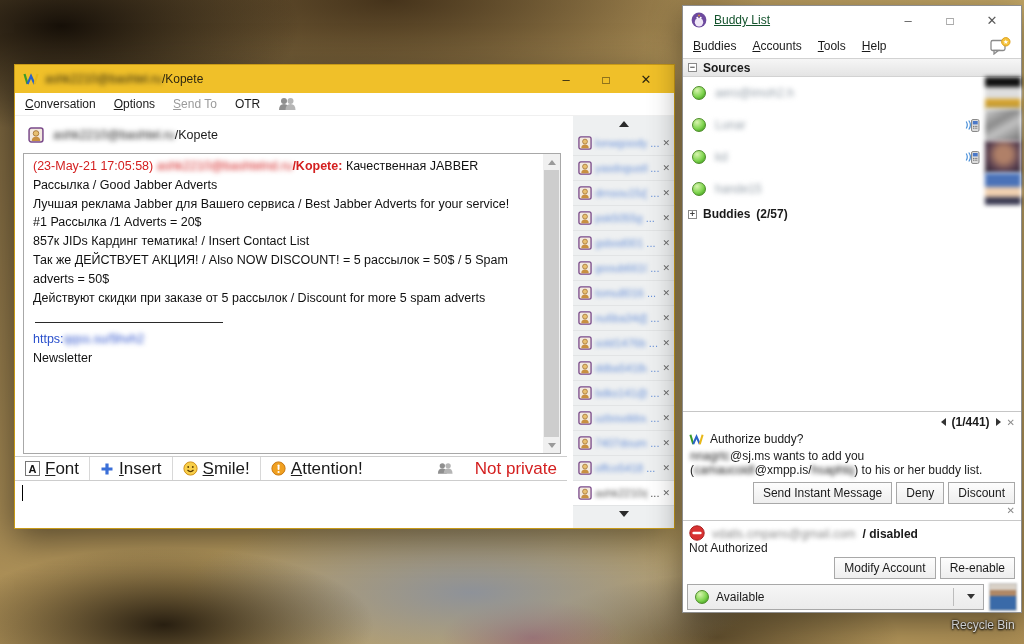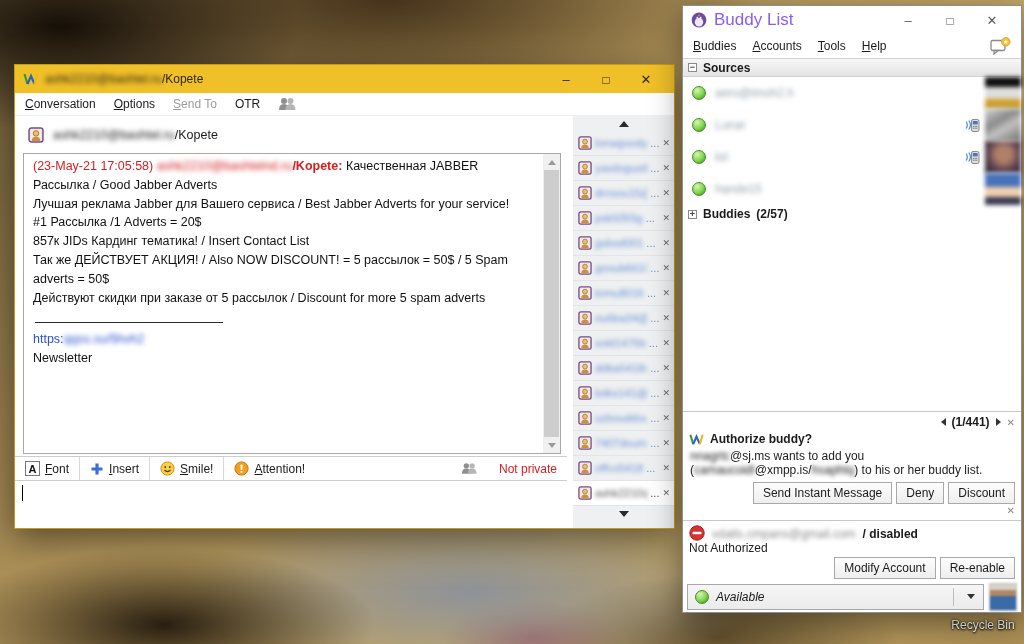--- a/index.html
+++ b/index.html
@@ -37,21 +37,21 @@
   .msg-divider { width:188px; border-top:1.6px solid #2a2a2a; margin:15px 0 7px 2px; }
   .link { color:#2a50cc; }
   .msg-scroll { position:absolute; top:0; right:0; width:17px; height:100%; background:#f0f0f0; display:flex; flex-direction:column; }
   .scroll-arrow { height:16px; display:flex; align-items:center; justify-content:center; flex:0 0 auto; }
   .msg-thumb { flex:1; margin:0 1px; background:#cdcdcd; }
   .tri { width:0; height:0; }
   .tri-up-g { border-left:4px solid transparent; border-right:4px solid transparent; border-bottom:5px solid #9a9a9a; }
   .tri-dn-g { border-left:4px solid transparent; border-right:4px solid transparent; border-top:5px solid #9a9a9a; }
   .tri-up-k { border-left:5px solid transparent; border-right:5px solid transparent; border-bottom:6px solid #2a2a2a; }
   .tri-dn-k { border-left:5px solid transparent; border-right:5px solid transparent; border-top:6px solid #2a2a2a; }
-  .k-toolbar { margin-top:2px; height:25px; border-top:1px solid #cdcdcd; border-bottom:1px solid #cdcdcd; display:flex; align-items:center; font-size:12px; color:#1a1a1a; flex:0 0 auto; }
+  .k-toolbar { margin-top:2px; height:25px; border-top:1px solid #cdcdcd; border-bottom:1px solid #cdcdcd; display:flex; align-items:center; font-size:17px; color:#1a1a1a; flex:0 0 auto; }
   .tb-btn { display:flex; align-items:center; gap:5px; padding:0 10px; height:100%; }
   .tb-sep { width:1px; height:100%; background:#d8d8d8; }
   .font-a { width:15px; height:15px; border:1px solid #777; background:#fff; display:flex; align-items:center; justify-content:center; font-size:11px; font-weight:bold; color:#111; }
   .font-a::before { content:"A"; }
   .notprivate { margin-left:auto; display:flex; align-items:center; gap:22px; padding-right:10px; color:#d42020; }
   .k-input { flex:1; position:relative; background:#fff; }
   .caret { position:absolute; left:7px; top:4px; width:1px; height:16px; background:#000; animation:blink 1.1s steps(1) infinite; }
   @keyframes blink { 50% { opacity:0; } }
 
   
@@ -62,21 +62,21 @@
   .tab-row .tab-label { color:#6c93d9; white-space:nowrap; overflow:hidden; max-width:56px; }
   .tab-dots { color:#6c93d9; flex:0 0 auto; }
   .tab-row.selected { background:#fff; }
   .tab-row.selected .tab-label, .tab-row.selected .tab-dots { color:#555; }
   .tab-x { margin-left:auto; color:#6a6a6a; font-size:9px; }
   .tab-x::before { content:"✕"; }
 
   
   .pidgin { left:682px; top:5px; width:340px; height:608px; border:1px solid #8e8e8e; box-shadow:0 10px 30px rgba(0,0,0,.45); display:flex; flex-direction:column; }
   .p-titlebar { height:28px; background:#fff; display:flex; align-items:center; gap:7px; padding:0 8px; flex:0 0 auto; }
-  .p-title { font-size:17px; color:#8b5cf6; }
+  .p-title { font-size:12px; color:#14532d;text-decoration:underline; }
   .p-controls { margin-left:auto; display:flex; }
   .p-controls .wbtn { width:42px; height:28px; display:flex; align-items:center; justify-content:center; color:#5a5a5a; font-size:13px; }
   .p-menubar { height:24px; background:#fff; display:flex; align-items:center; gap:16px; padding:0 10px; font-size:12px; color:#1a1a1a; flex:0 0 auto; }
   .p-menubar .bubble { margin-left:auto; }
   .grp-hdr { height:19px; display:flex; align-items:center; gap:6px; padding:0 5px; font-size:12px; font-weight:bold; color:#1a1a1a; flex:0 0 auto; }
   .grp-hdr.sources { background:linear-gradient(#f6f6f6,#e4e4e4); border-top:1px solid #d2d2d2; border-bottom:1px solid #d2d2d2; }
   .grp-hdr.buddies { height:18px; background:#fff; }
   .grp-box { width:9px; height:9px; border:1px solid #8a8a8a; background:#fff; font-size:9px; line-height:7px; text-align:center; color:#444; flex:0 0 auto; }
   .contact { height:32px; display:flex; align-items:center; gap:9px; padding-left:9px; font-size:12px; color:#333; flex:0 0 auto; }
   .contact .cname { color:#96a0aa; }
@@ -86,31 +86,31 @@
   .av-tux { background:linear-gradient(180deg,#101010 0 30%,#dedede 30% 68%,#d8a020 68% 80%,#c6a040 80%); filter:blur(2px); }
   .av-gray { background:linear-gradient(150deg,#d2d2d2,#8a8a8a 38%,#c2c2c2 58%,#6f6f6f); filter:blur(2px); }
   .av-port { background:radial-gradient(circle at 52% 42%, #b08068 0 28%, #5a4050 62%, #28222e); filter:blur(2px); }
   .av-anime { background:linear-gradient(180deg,#4a72b8 0 44%,#f0d0b0 44% 74%,#3a3a52 74%); filter:blur(2px); }
   .p-fill { flex:1; background:#fff; }
   .p-notif { border-top:1px solid #c6c6c6; background:#fff; padding:2px 6px 0 6px; font-size:12px; color:#1a1a1a; flex:0 0 auto; }
   .notif-nav { display:flex; align-items:center; justify-content:flex-end; gap:6px; height:16px; font-weight:bold; font-size:12px; }
   .notif-nav .nx { font-weight:normal; color:#8a8a8a; font-size:10px; }
   .tri-left { border-top:4px solid transparent; border-bottom:4px solid transparent; border-right:5px solid #333; }
   .tri-right { border-top:4px solid transparent; border-bottom:4px solid transparent; border-left:5px solid #333; }
-  .notif-title { display:flex; align-items:center; gap:6px; height:18px; font-weight:bold; }
+  .notif-title { display:flex; align-items:center; gap:6px; height:18px; font-weight:normal; }
   .notif-text { line-height:14px; padding:1px 0 3px 1px; color:#222; }
   .btn-row { display:flex; justify-content:flex-end; gap:4px; padding:2px 0 2px; }
   .btn { background:linear-gradient(#fdfdfd,#eeeeee); border:1px solid #a8a8a8; font-size:12px; color:#1a1a1a; padding:3px 9px; font-family:"Liberation Sans",sans-serif; }
   .x-row { display:flex; justify-content:flex-end; height:12px; }
   .x-row span { color:#8a8a8a; font-size:10px; line-height:10px; }
   .p-div { border-top:1px solid #c8c8c8; margin:2px -6px 3px; }
   .dis-row { display:flex; align-items:flex-end; gap:7px; height:17px; }
   .dis-name { color:#8a8a8a; }
   .dis-status { height:14px; line-height:14px; color:#222; }
-  .p-statusbar { height:31px; background:#fff; display:flex; align-items:center; gap:5px; padding:2px 4px; flex:0 0 auto;font-style:italic; }
+  .p-statusbar { height:31px; background:#fff; display:flex; align-items:center; gap:5px; padding:2px 4px; flex:0 0 auto; }
   .combo { flex:1; height:26px; border:1px solid #a8a8a8; background:linear-gradient(#f6f6f6,#ebebeb); display:flex; align-items:center; gap:7px; padding:0 2px 0 7px; font-size:12px; color:#1a1a1a; }
   .combo-sep { margin-left:auto; width:1px; height:18px; background:#bdbdbd; }
   .combo-caret { width:20px; display:flex; justify-content:center; }
   .tri-dn-s { border-left:4px solid transparent; border-right:4px solid transparent; border-top:5px solid #333; }
   .self-av { width:28px; height:28px; border:1px solid #c2c2c2; background:linear-gradient(180deg,#d8d0c6 0 22%,#b08866 22% 46%,#3a6aa8 46%); filter:blur(.8px); }
   .recycle { position:absolute; left:948px; top:618px; width:70px; text-align:center; font-size:12px; color:#fff; text-shadow:0 1px 2px #000,0 0 3px rgba(0,0,0,.9); }
   .icon { display:inline-flex; flex:0 0 auto; }
   .wbtn .glyph-min::before { content:"–"; }
   .wbtn .glyph-max::before { content:"□"; font-size:12px; }
   .wbtn .glyph-close::before { content:"✕"; }

